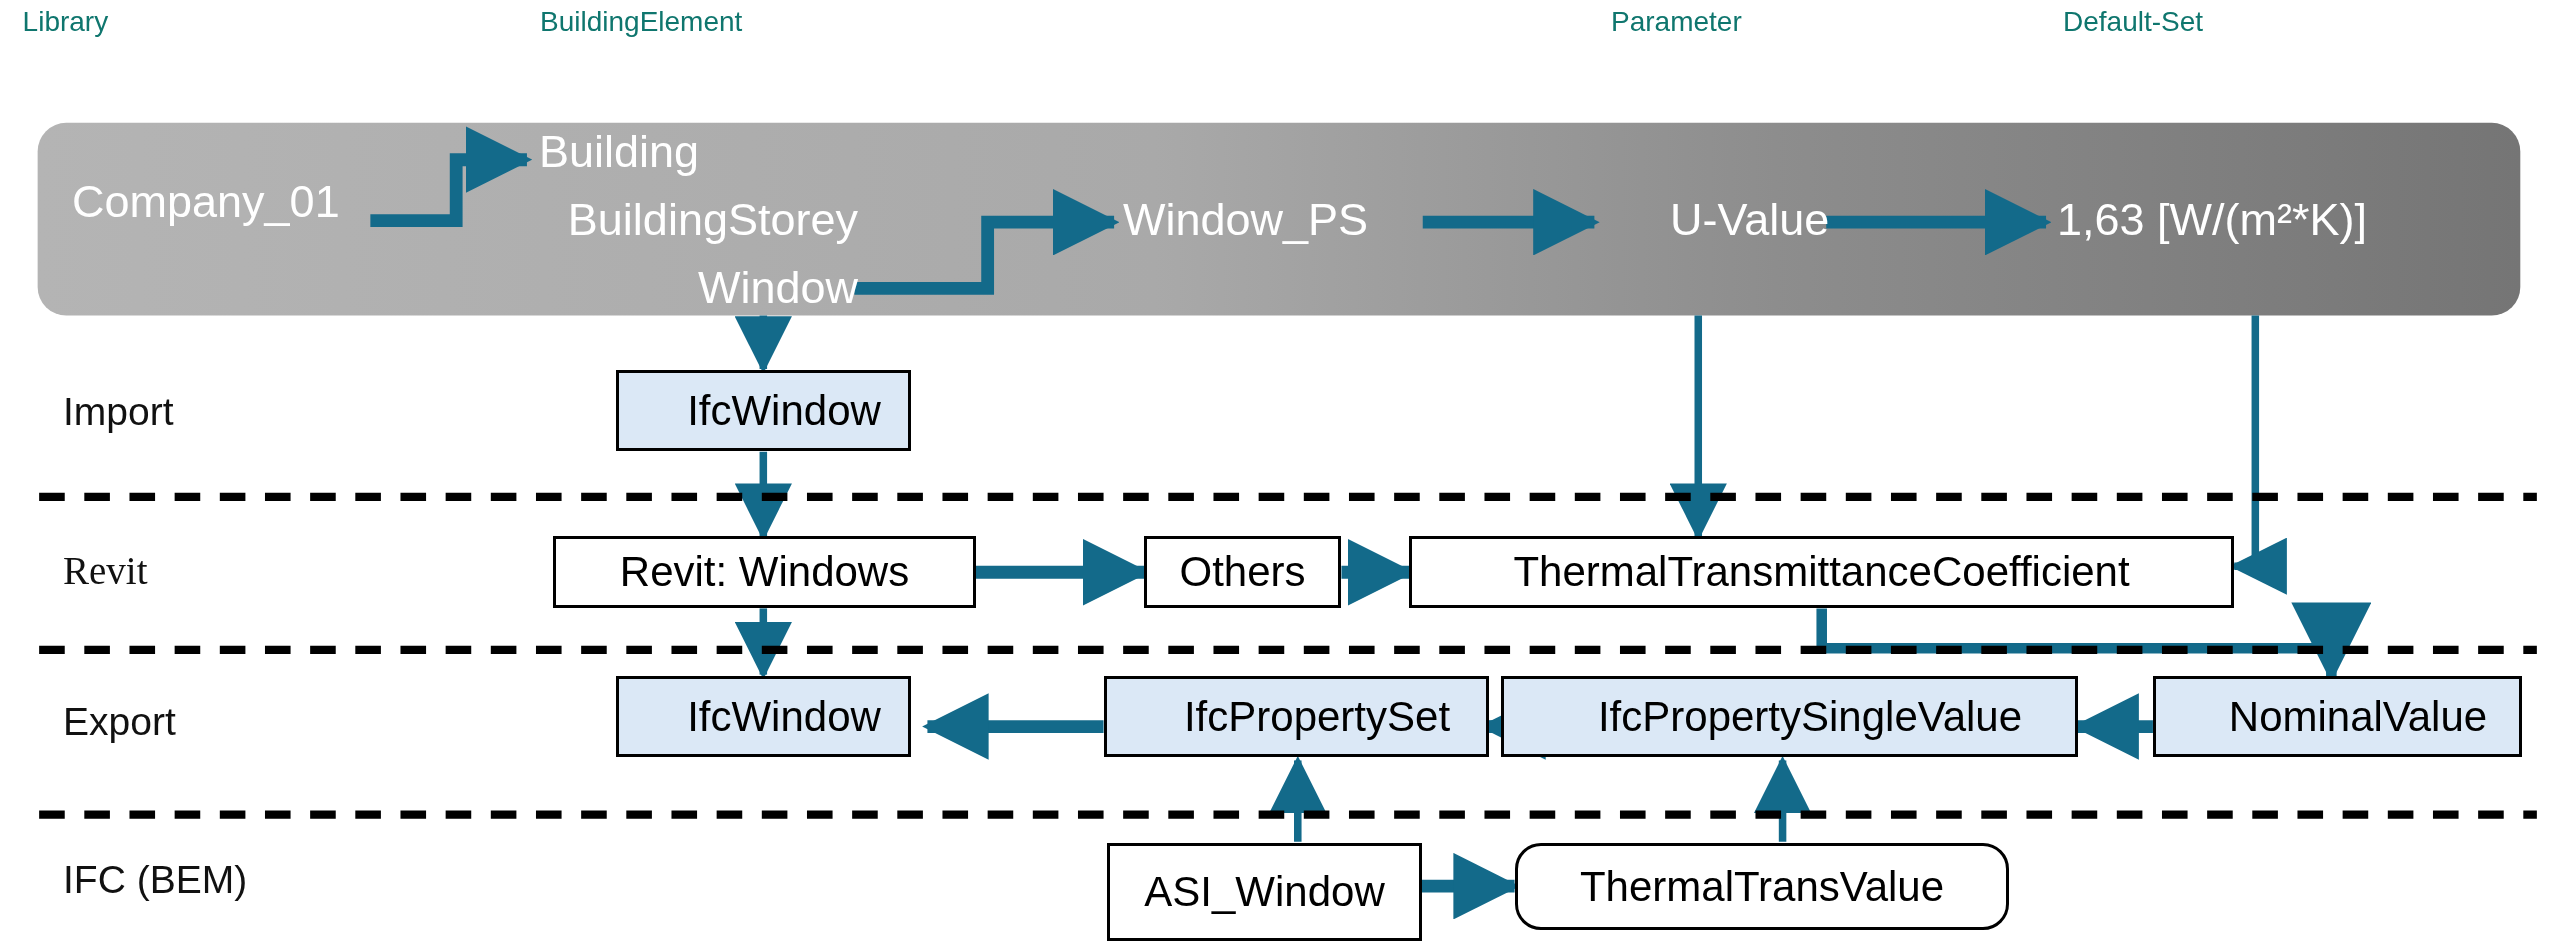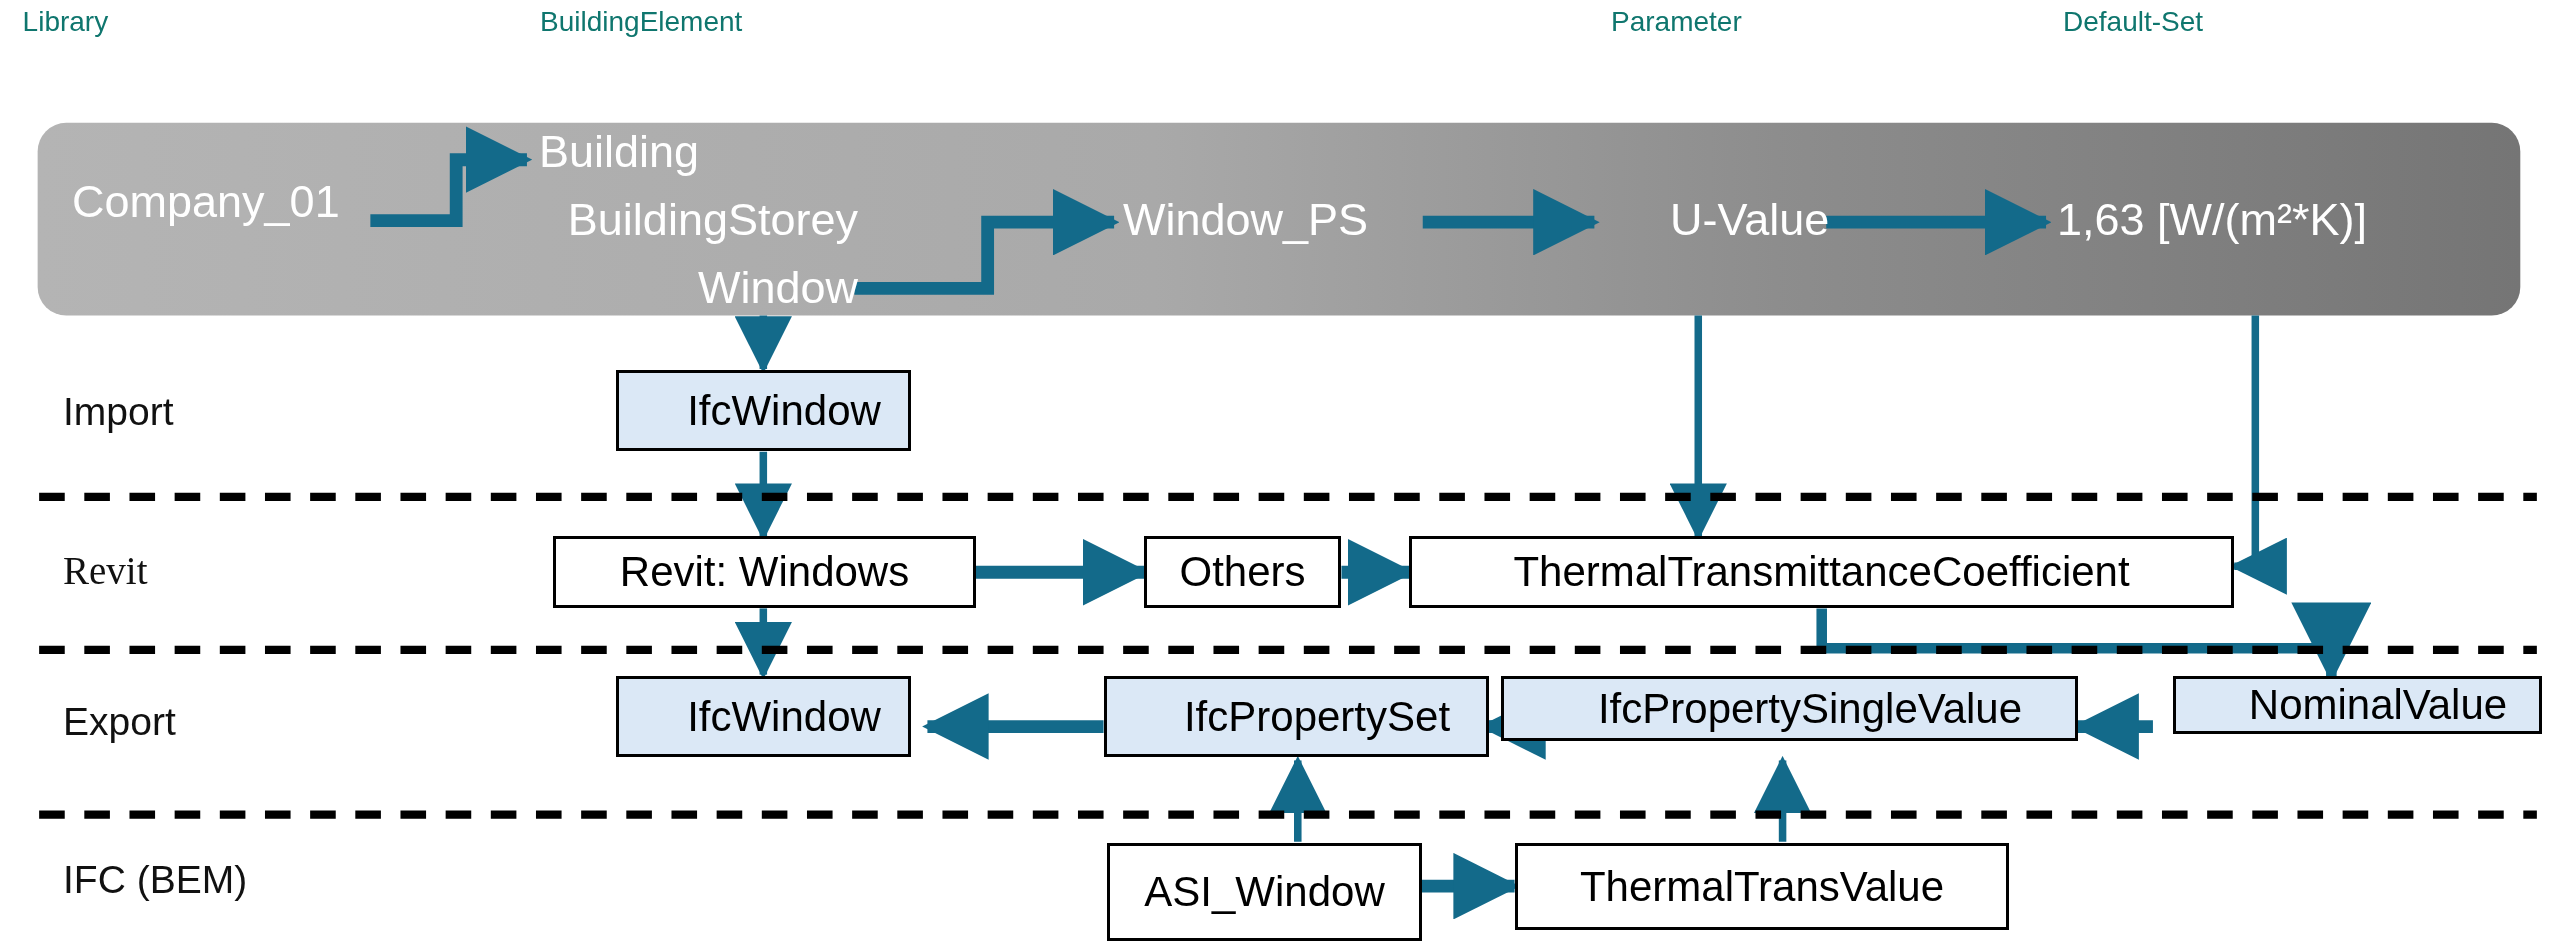--- a/index.html
+++ b/index.html
@@ -96,20 +96,20 @@
   <div class="row-label" style="left:63px;top:858px;">IFC (BEM)</div>
 
   <div class="node blue" style="left:616px;top:370px;width:295px;height:81px;">IfcWindow</div>
 
   <div class="node white" style="left:553px;top:536px;width:423px;height:72px;">Revit: Windows</div>
   <div class="node white" style="left:1144px;top:536px;width:197px;height:72px;">Others</div>
   <div class="node white" style="left:1409px;top:536px;width:825px;height:72px;">ThermalTransmittanceCoefficient</div>
 
   <div class="node blue" style="left:616px;top:676px;width:295px;height:81px;">IfcWindow</div>
   <div class="node blue" style="left:1104px;top:676px;width:385px;height:81px;">IfcPropertySet</div>
-  <div class="node blue" style="left:1501px;top:676px;width:577px;height:65px;">IfcPropertySingleValue</div>
-  <div class="node blue" style="left:2153px;top:676px;width:369px;height:58px;margin-left:20px;">NominalValue</div>
+  <div class="node blue" style="left:1501px;top:676px;width:577px;height:81px;">IfcPropertySingleValue</div>
+  <div class="node blue" style="left:2153px;top:676px;width:369px;height:81px;">NominalValue</div>
 
   <div class="node white" style="left:1107px;top:843px;width:315px;height:98px;">ASI_Window</div>
-  <div class="node white" style="left:1515px;top:843px;width:494px;height:87px;">ThermalTransValue</div>
+  <div class="node white" style="left:1515px;top:843px;width:494px;height:87px;border-radius:26px;">ThermalTransValue</div>
 
 </div>
 
 
 </body></html>

